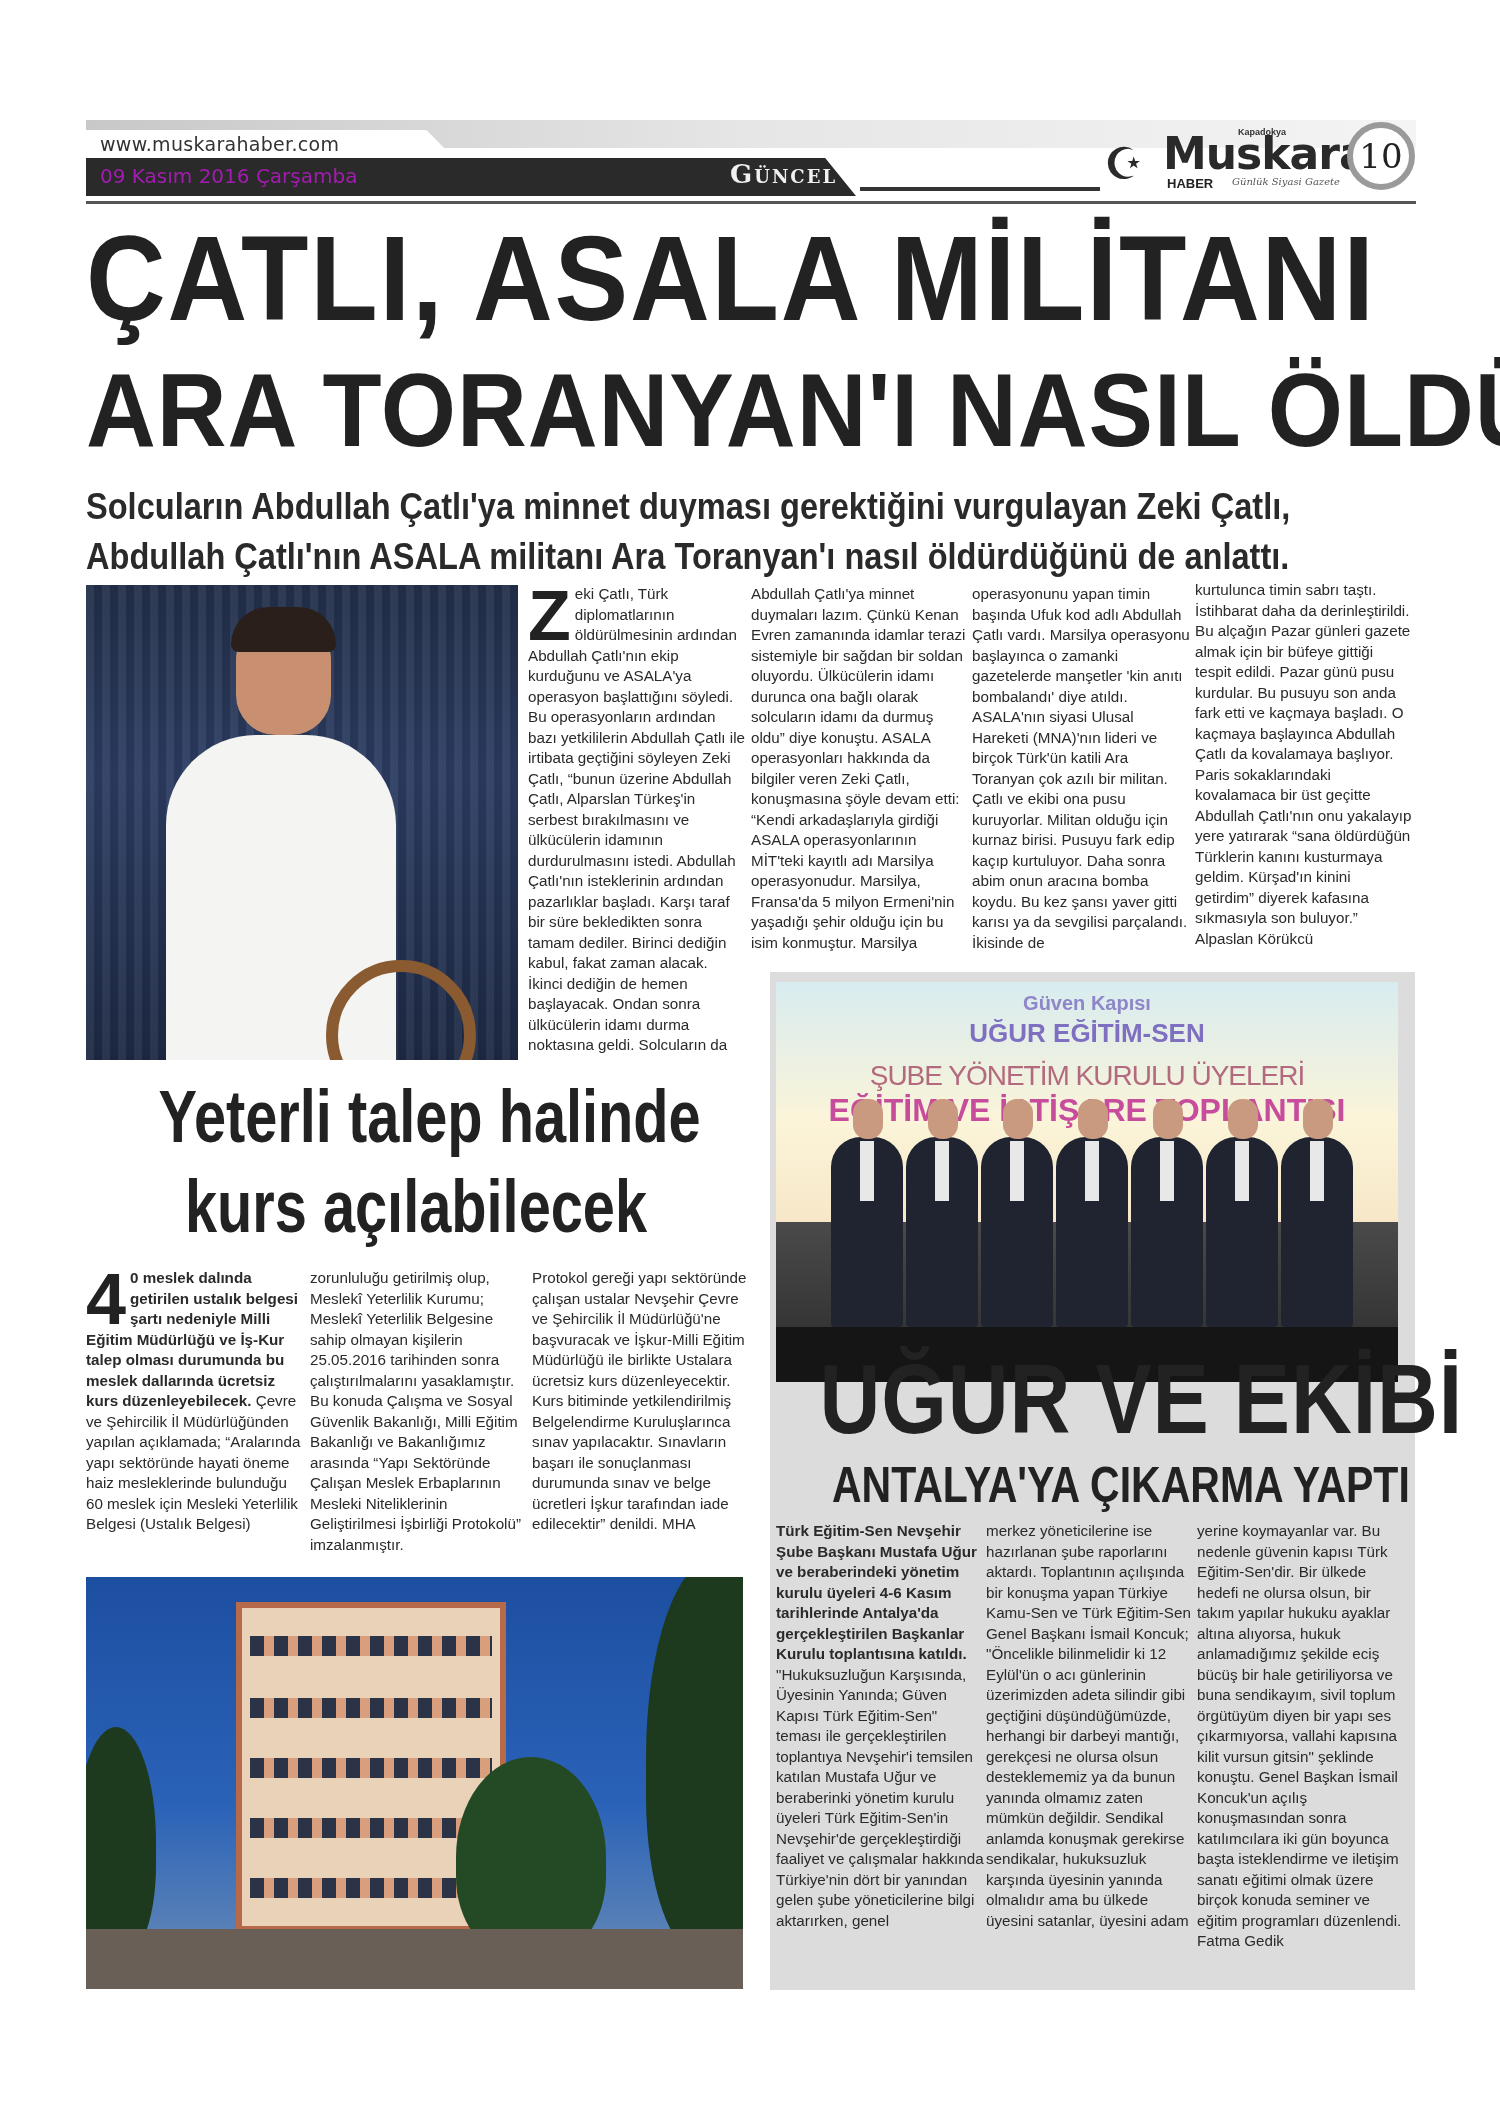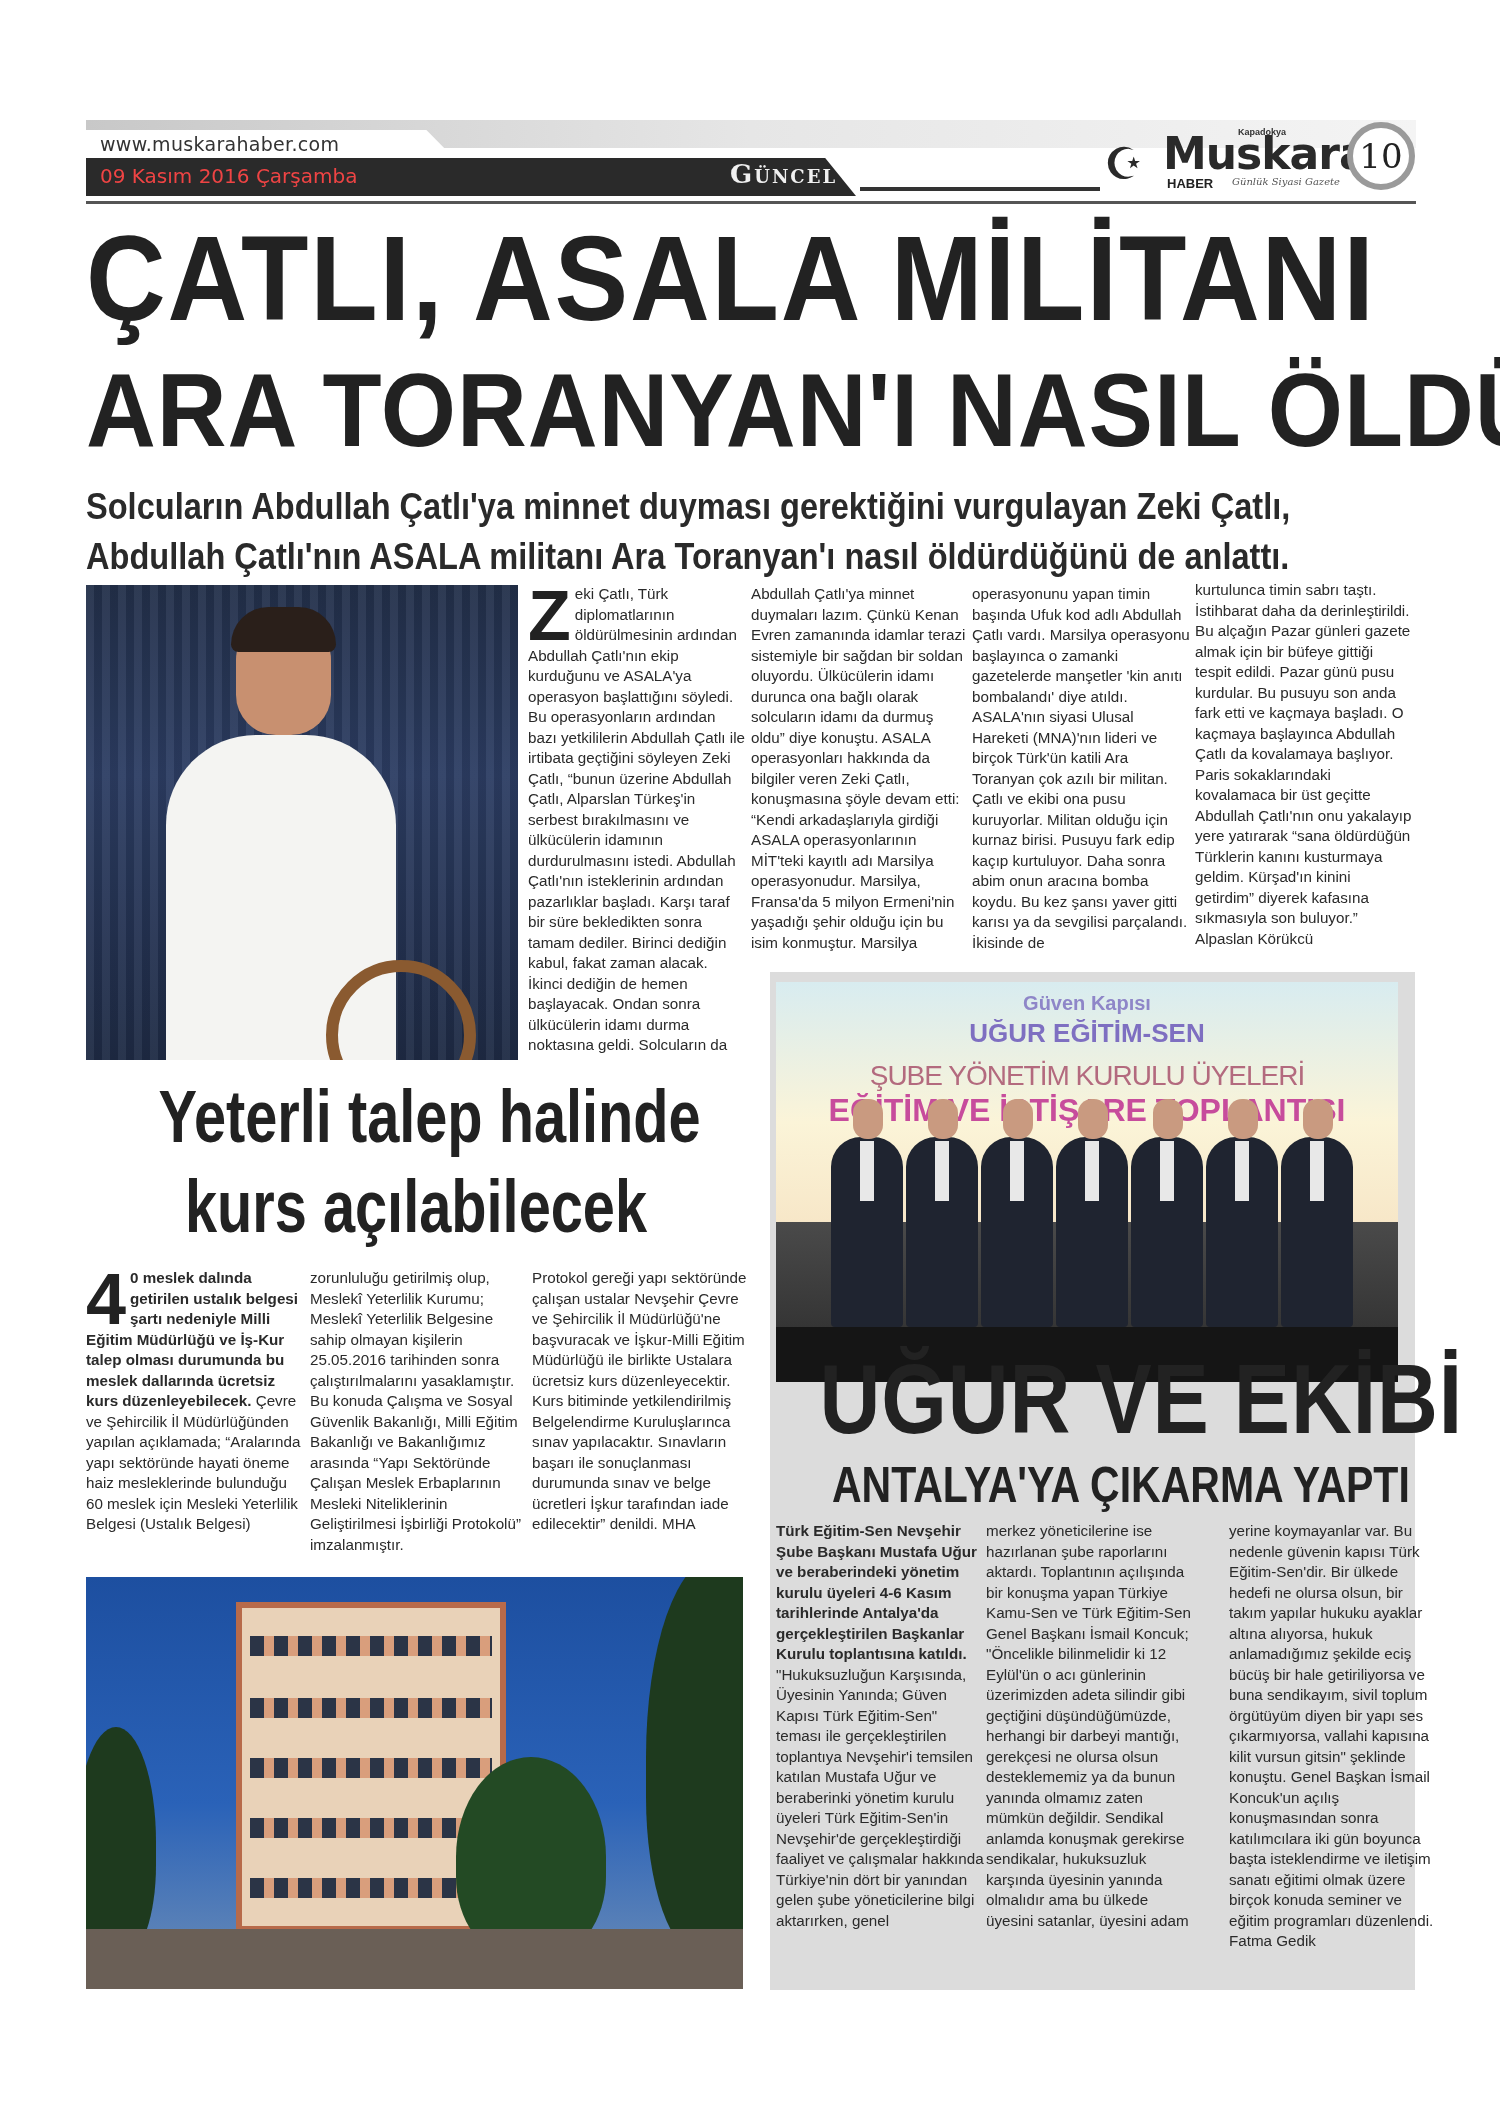--- a/index.html
+++ b/index.html
@@ -4,21 +4,21 @@
 <style>
   html, body { margin:0; padding:0; background:#ffffff; }
   body { width:1500px; height:2108px; position:relative; overflow:hidden; font-family:"Liberation Sans", sans-serif; color:#1a1a1a; }
   .abs { position:absolute; }
 
   
   .hdr-grad { left:86px; top:120px; width:1330px; height:28px; background:linear-gradient(90deg,#c8c8c8 0%,#e6e6e6 50%,#f4f4f4 100%); }
   .hdr-url-box { left:86px; top:130px; width:370px; height:30px; background:#fff; clip-path:polygon(0 0, 92% 0, 100% 100%, 0 100%); }
   .hdr-url { left:100px; top:133px; font-size:19px; color:#333; letter-spacing:0.3px; font-family:"DejaVu Sans", sans-serif; }
   .hdr-dark { left:86px; top:158px; width:770px; height:38px; background:#2a2a2a; clip-path:polygon(0 0, 96% 0, 100% 100%, 0 100%); }
-  .hdr-date { left:100px; top:164px; font-size:20px; color:#ef4444; font-family:"DejaVu Sans", sans-serif; }
+  .hdr-date { left:100px; top:164px; font-size:20px; color:#a21caf; font-family:"DejaVu Sans", sans-serif; }
   .hdr-section { left:730px; top:159px; font-size:26px; color:#f0f0f0; font-weight:bold; letter-spacing:2px; font-family:"DejaVu Serif", serif; font-variant:small-caps; }
   .hdr-line1 { left:860px; top:187px; width:240px; height:4px; background:#333; }
   .hdr-rule { left:86px; top:201px; width:1330px; height:3px; background:#555; }
   .logo-main { left:1163px; top:128px; font-size:44px; font-weight:bold; color:#2a2a2a; font-family:"DejaVu Sans", sans-serif; letter-spacing:-1px; }
   .logo-top { left:1238px; top:127px; font-size:9px; font-weight:bold; color:#333; }
   .logo-haber { left:1167px; top:176px; font-size:13px; font-weight:bold; color:#222; }
   .logo-slogan { left:1232px; top:176px; font-size:10px; font-style:italic; color:#555; font-family:"DejaVu Serif", serif; }
   .logo-crescent { left:1104px; top:138px; font-size:44px; color:#2a2a2a; }
   .page-num { left:1347px; top:122px; width:56px; height:56px; border-radius:50%; border:6px solid #9a9a9a; background:#fff; text-align:center; line-height:56px; font-size:34px; color:#222; font-family:"DejaVu Serif", serif; }
 
@@ -68,21 +68,21 @@
   .p3-t4 { position:absolute; left:0; width:100%; top:110px; text-align:center; font-size:32px; font-weight:bold; color:#c74c9c; }
   .person { position:absolute; bottom:55px; width:72px; height:190px; background:#1f2430; border-radius:30px 30px 4px 4px; }
   .person .face { position:absolute; left:22px; top:-38px; width:30px; height:40px; background:#c99a80; border-radius:14px; }
   .person .shirt { position:absolute; left:29px; top:4px; width:14px; height:60px; background:#e8e8e8; }
   .p3-floor { position:absolute; left:0; bottom:0; width:100%; height:55px; background:#151515; }
 
   .h3a { left:776px; top:1350px; width:622px; text-align:center; font-size:98px; font-weight:bold; color:#222; line-height:1; white-space:nowrap; transform:scaleX(0.86); transform-origin:center top; letter-spacing:1px; }
   .h3b { left:776px; top:1460px; width:622px; text-align:center; font-size:50px; font-weight:bold; color:#222; line-height:1; white-space:nowrap; transform:scaleX(0.82); transform-origin:center top; }
   .r1 { left:776px; top:1521px; width:210px; }
   .r2 { left:986px; top:1521px; width:210px; }
-  .r3 { left:1197px; top:1521px; width:210px;margin-left:32px; }
+  .r3 { left:1197px; top:1521px; width:210px; }
 </style>
 </head>
 <body>
 
 <div class="abs hdr-grad"></div>
 <div class="abs hdr-url-box"></div>
 <div class="abs hdr-url">www.muskarahaber.com</div>
 <div class="abs hdr-dark"></div>
 <div class="abs hdr-date">09 Kasım 2016 Çarşamba</div>
 <div class="abs hdr-section">Güncel</div>

